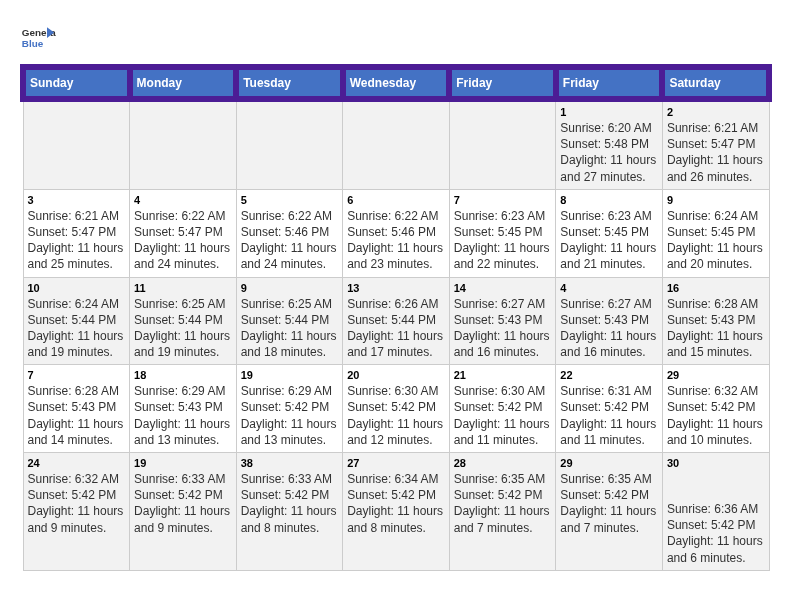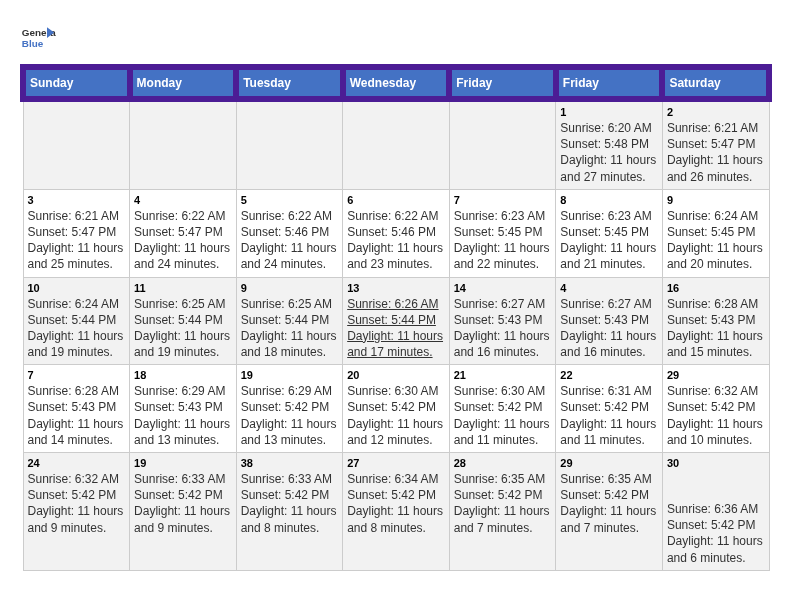--- a/index.html
+++ b/index.html
@@ -190,21 +190,21 @@
 Daylight: 11 hours and 19 minutes.</div>
         </td>
         <td>
           <span class="day-num">9</span>
           <div class="day-info" style="white-space: pre-line;">Sunrise: 6:25 AM
 Sunset: 5:44 PM
 Daylight: 11 hours and 18 minutes.</div>
         </td>
         <td>
           <span class="day-num">13</span>
-          <div class="day-info" style="white-space: pre-line; text-decoration: underline;">Sunrise: 6:26 AM
+          <div class="day-info" style="white-space: pre-line;">Sunrise: 6:26 AM
 Sunset: 5:44 PM
 Daylight: 11 hours and 17 minutes.</div>
         </td>
         <td>
           <span class="day-num">14</span>
           <div class="day-info" style="white-space: pre-line;">Sunrise: 6:27 AM
 Sunset: 5:43 PM
 Daylight: 11 hours and 16 minutes.</div>
         </td>
         <td>

